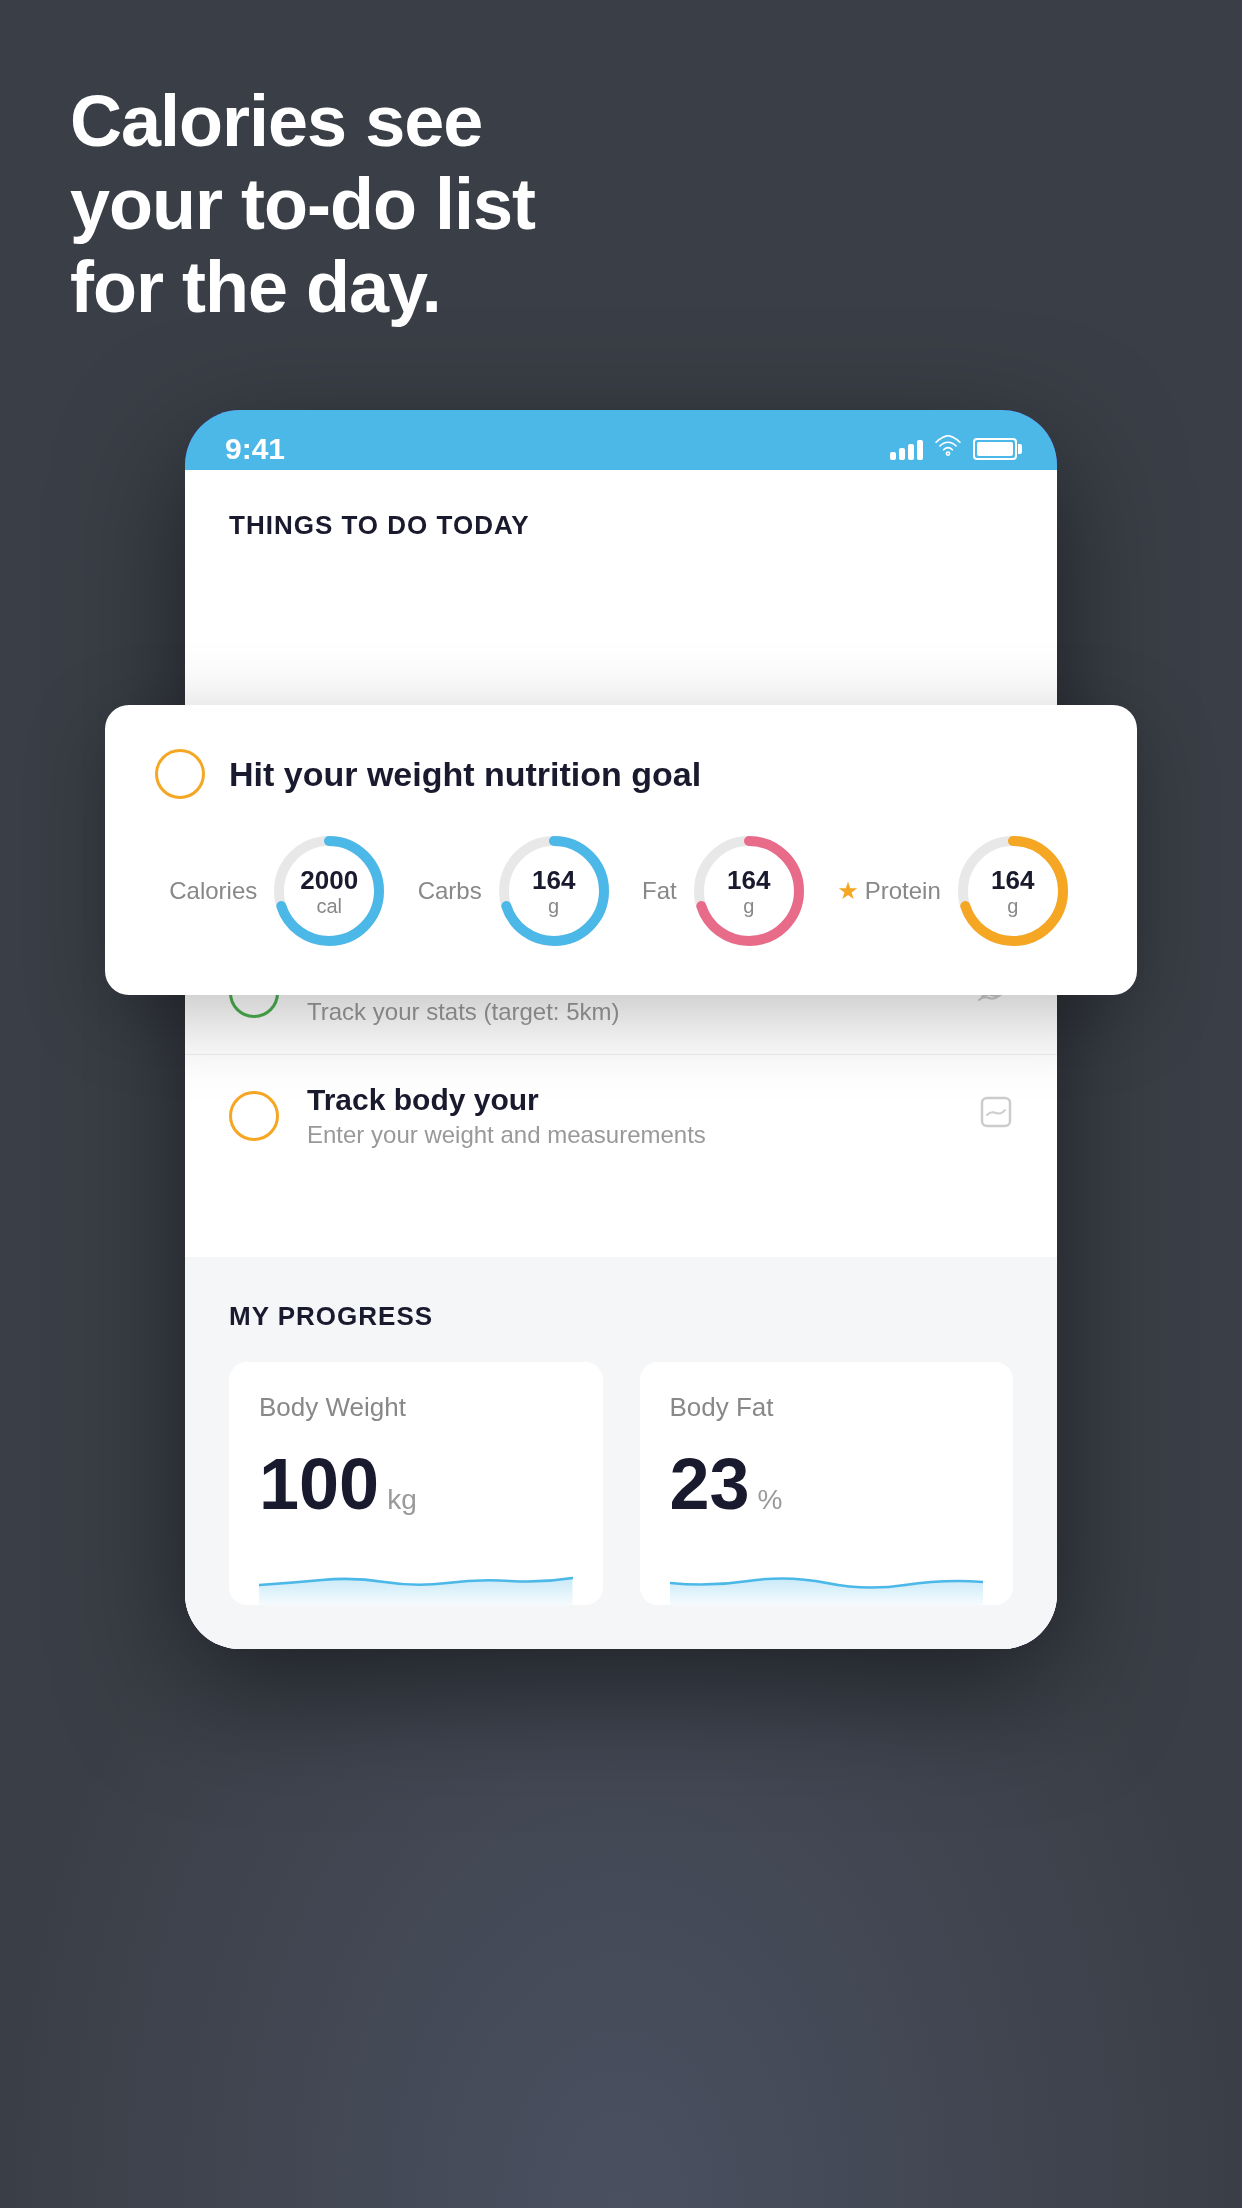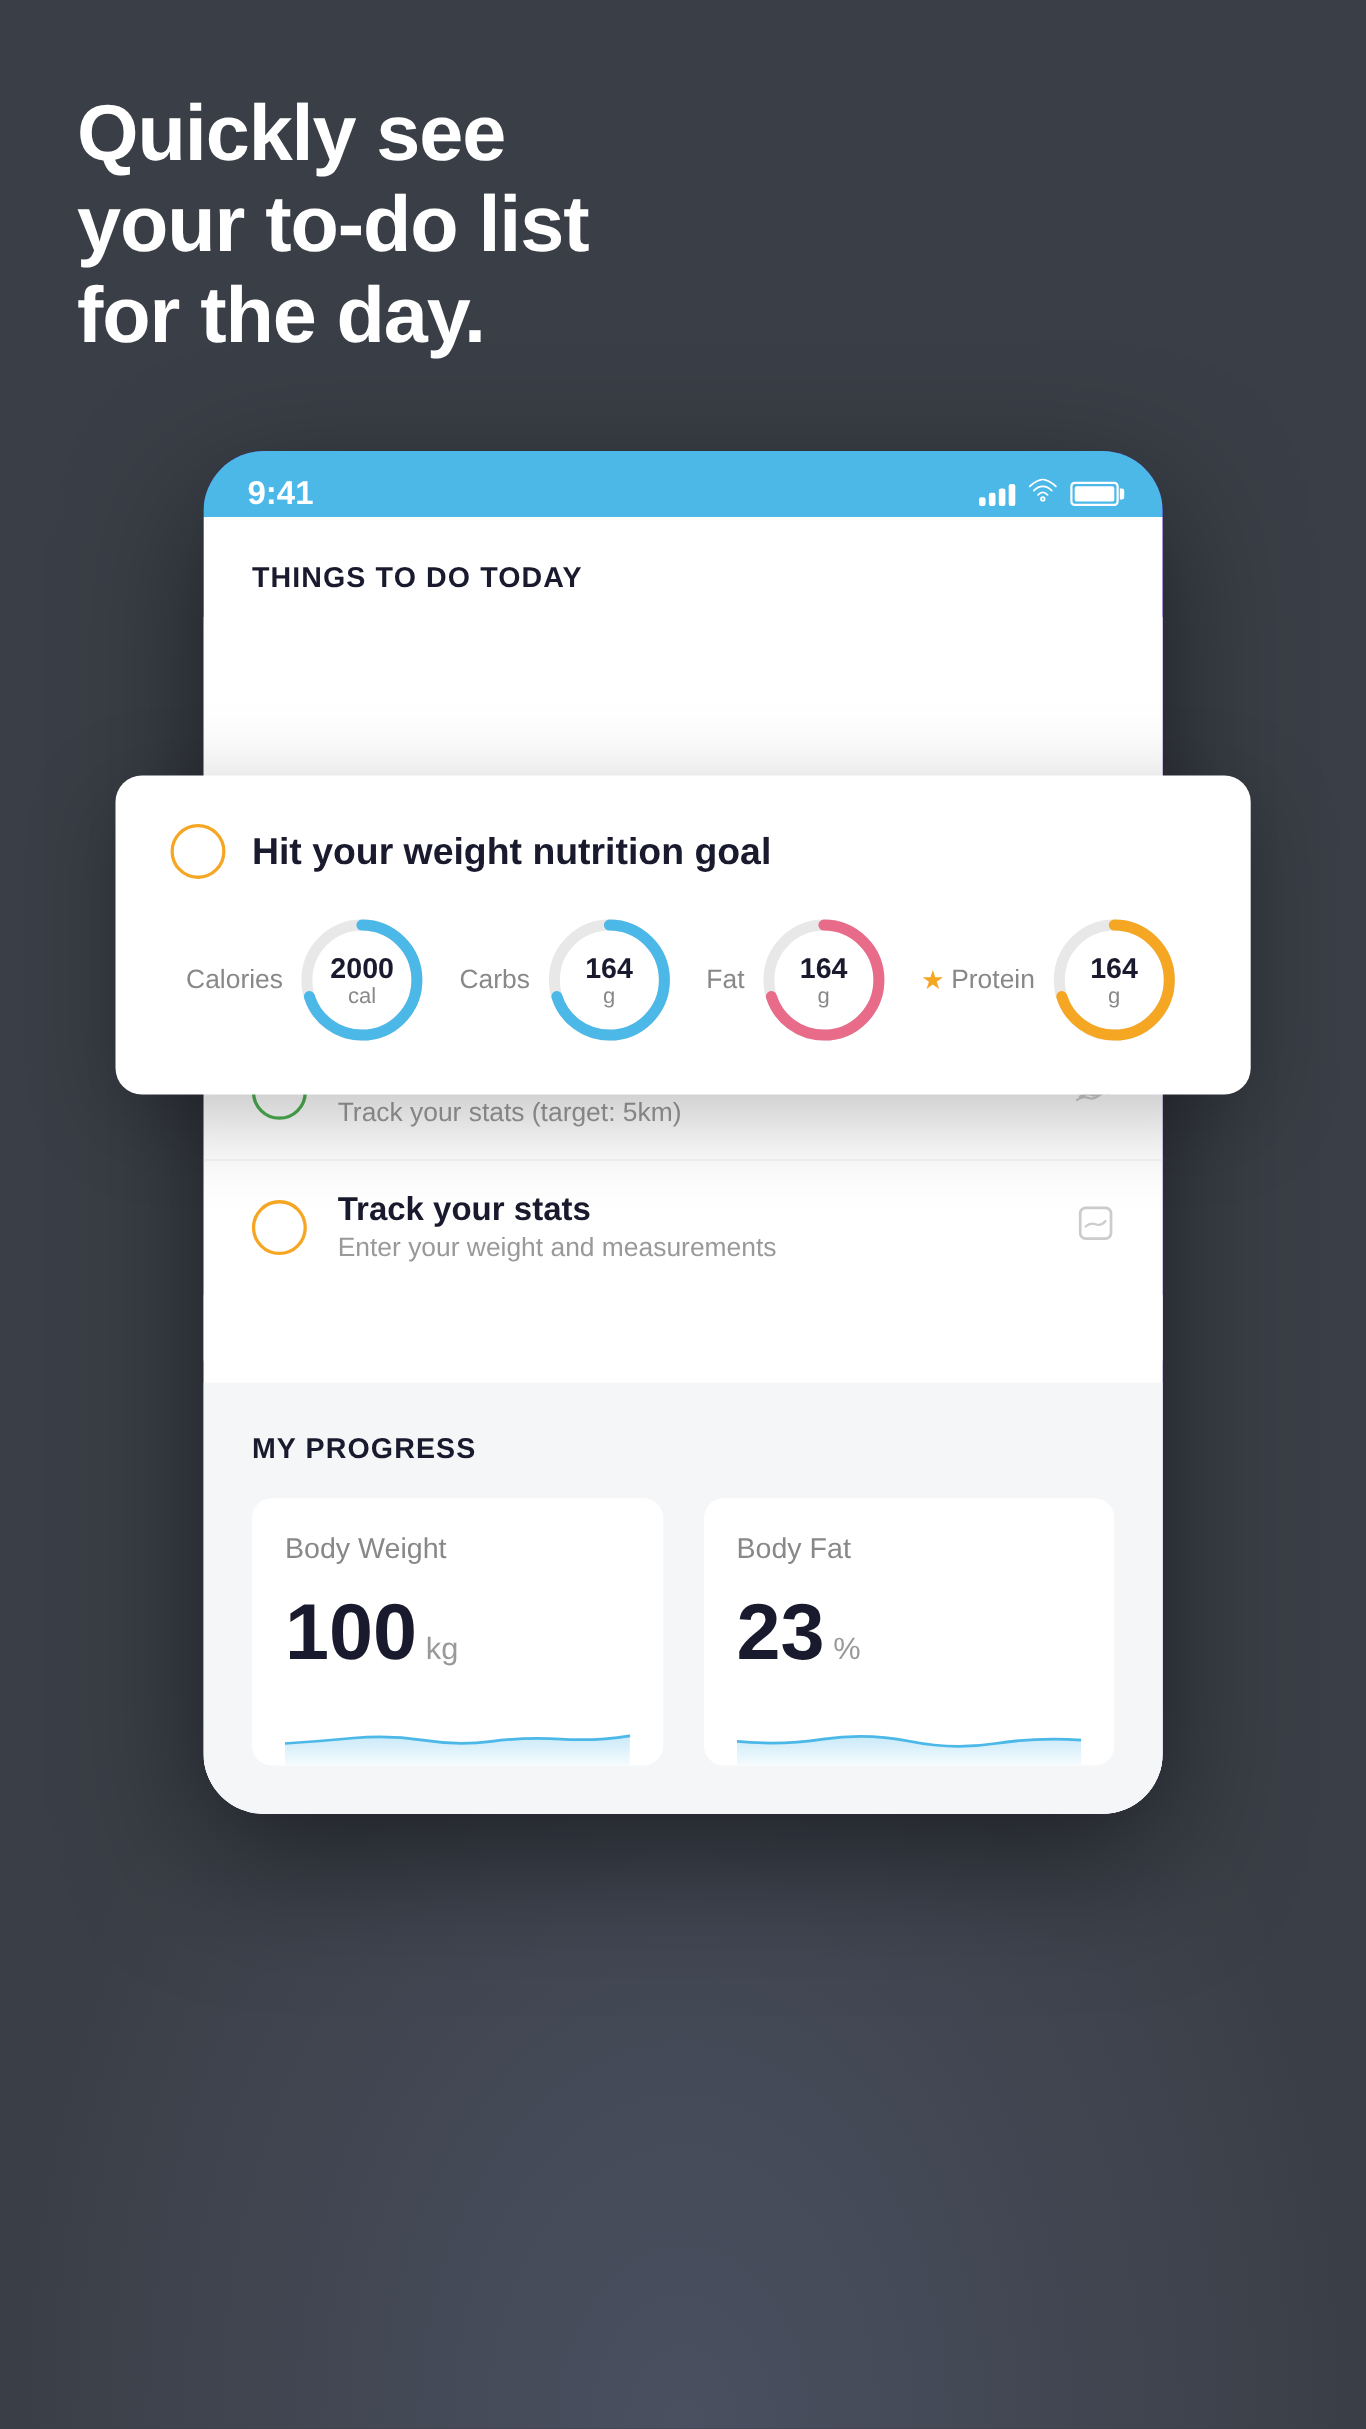--- a/index.html
+++ b/index.html
@@ -419,21 +419,21 @@
       width: 100%;
       height: 100%;
     }
   </style>
 </head>
 <body>
 
 <div class="bg-overlay"></div>
 
 <div class="hero-text">
-  <div>Quickly see</div>
+  <div>Calories see</div>
   <div>your to-do list</div>
   <div>for the day.</div>
 </div>
 
 <div class="phone">
 
   <div class="status-bar">
     <span class="status-time">9:41</span>
     <div class="status-icons">
       <div class="signal-bars">
@@ -470,21 +470,21 @@
           <svg width="36" height="30" viewBox="0 0 36 30" fill="none">
             <path d="M5 22 Q10 18 15 20 Q20 22 25 18 Q30 14 34 16" stroke="#ccc" stroke-width="2.5" fill="none" stroke-linecap="round"></path>
             <path d="M2 25 Q7 21 12 23 Q17 25 22 21 Q27 17 31 19" stroke="#ccc" stroke-width="2" fill="none" stroke-linecap="round"></path>
           </svg>
         </div>
       </div>
 
       <div class="list-item">
         <div class="list-item-circle yellow"></div>
         <div class="list-item-text">
-          <div class="list-item-title">Track your stats</div>
+          <div class="list-item-title">Track body your</div>
           <div class="list-item-subtitle">Enter your weight and measurements</div>
         </div>
         <div class="list-item-icon">
           <svg width="34" height="34" viewBox="0 0 34 34" fill="none">
             <rect x="3" y="3" width="28" height="28" rx="5" stroke="#ccc" stroke-width="2.5"></rect>
             <path d="M8 20 Q12 16 17 18 Q22 20 26 15" stroke="#ccc" stroke-width="2" fill="none" stroke-linecap="round"></path>
           </svg>
         </div>
       </div>
 

